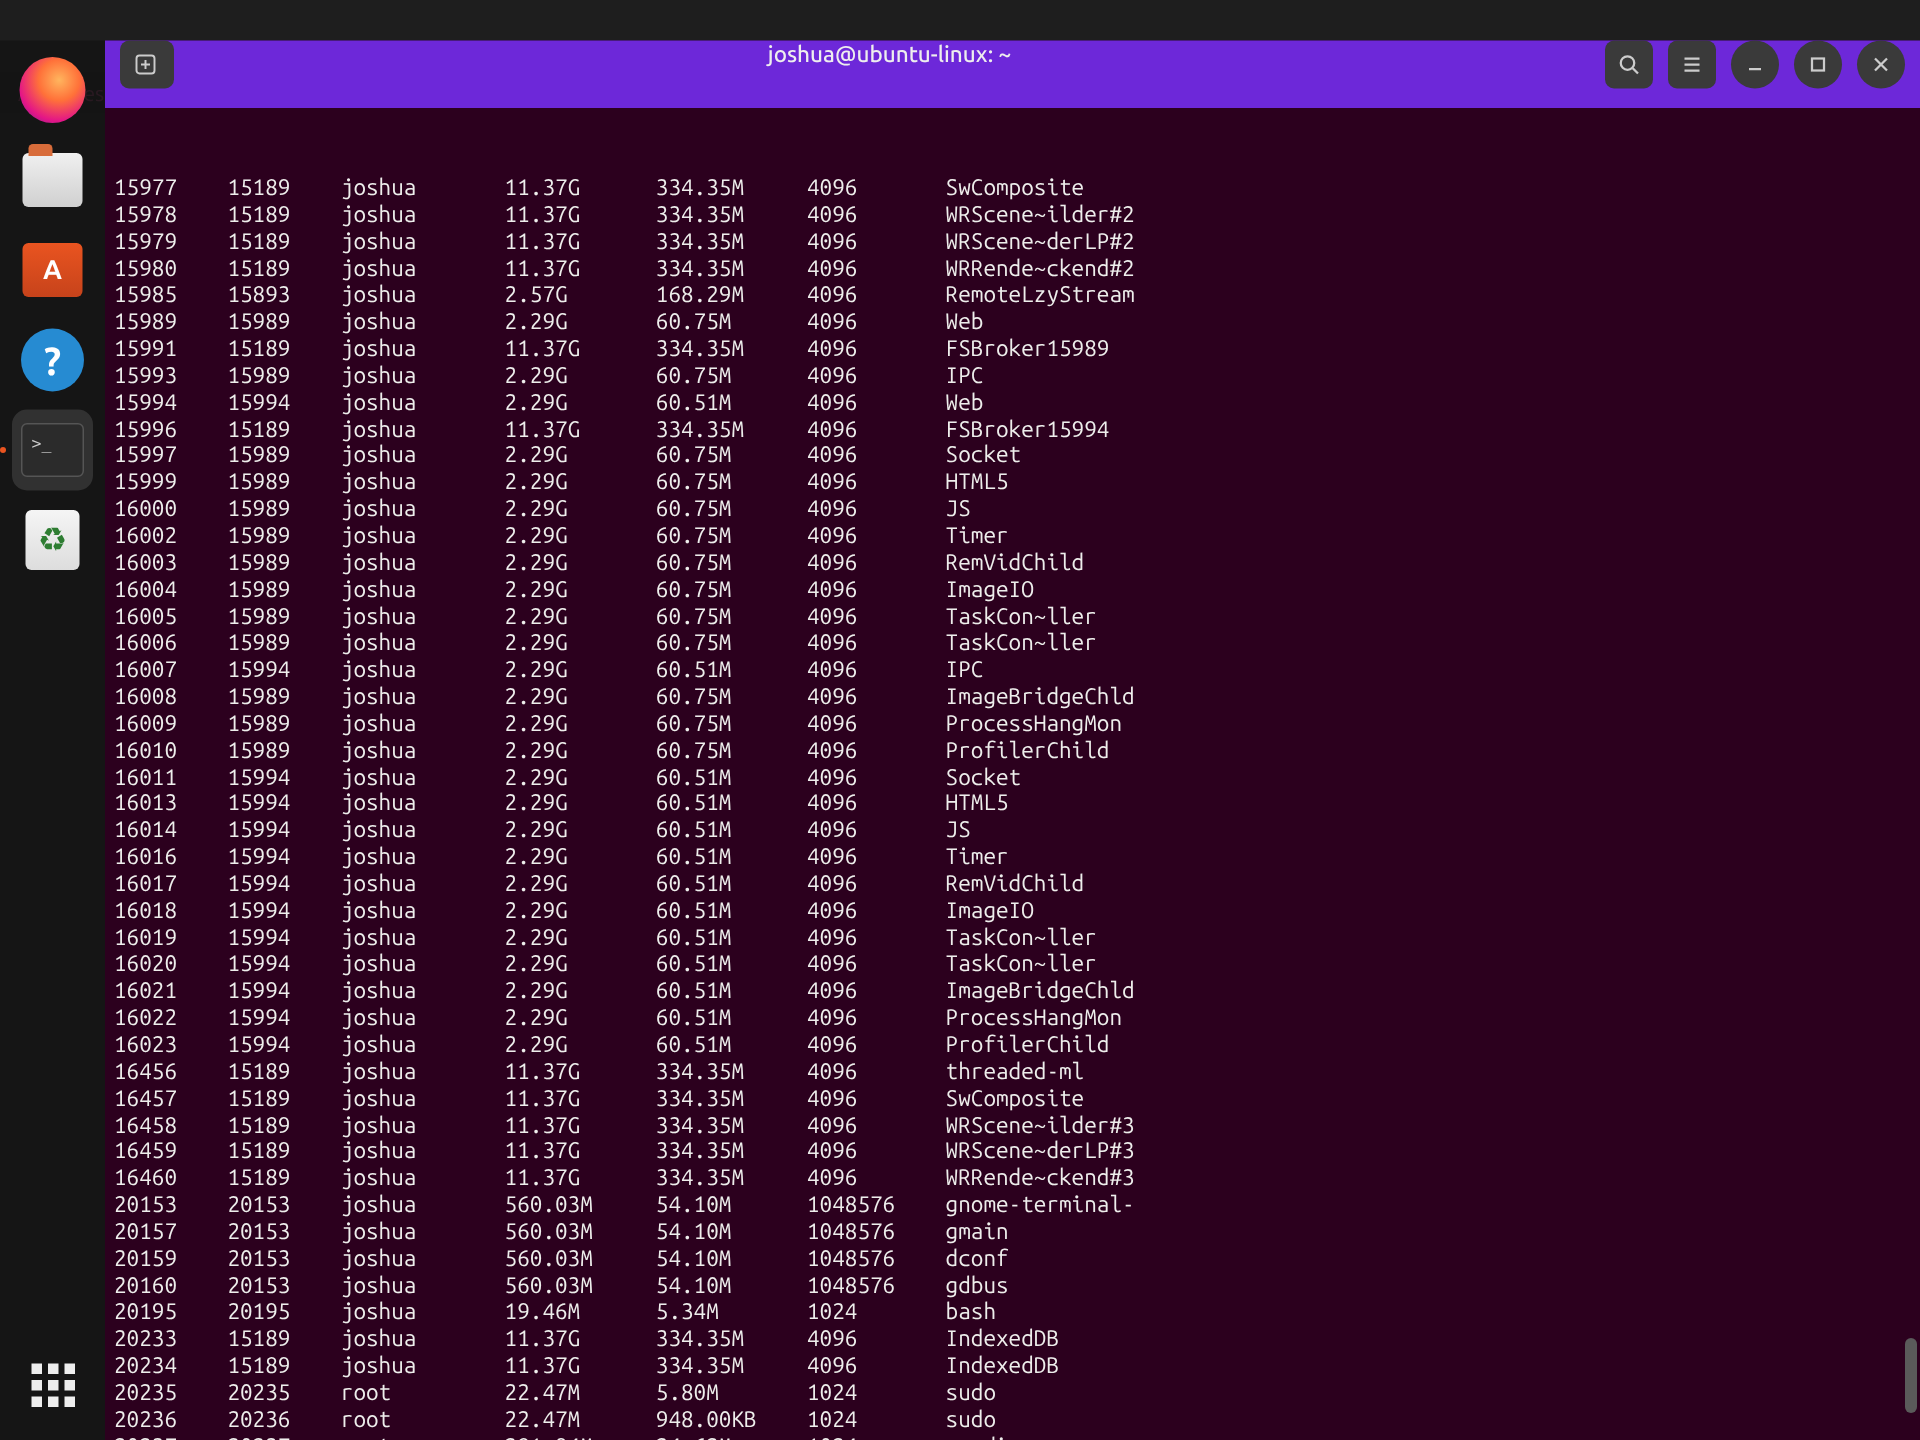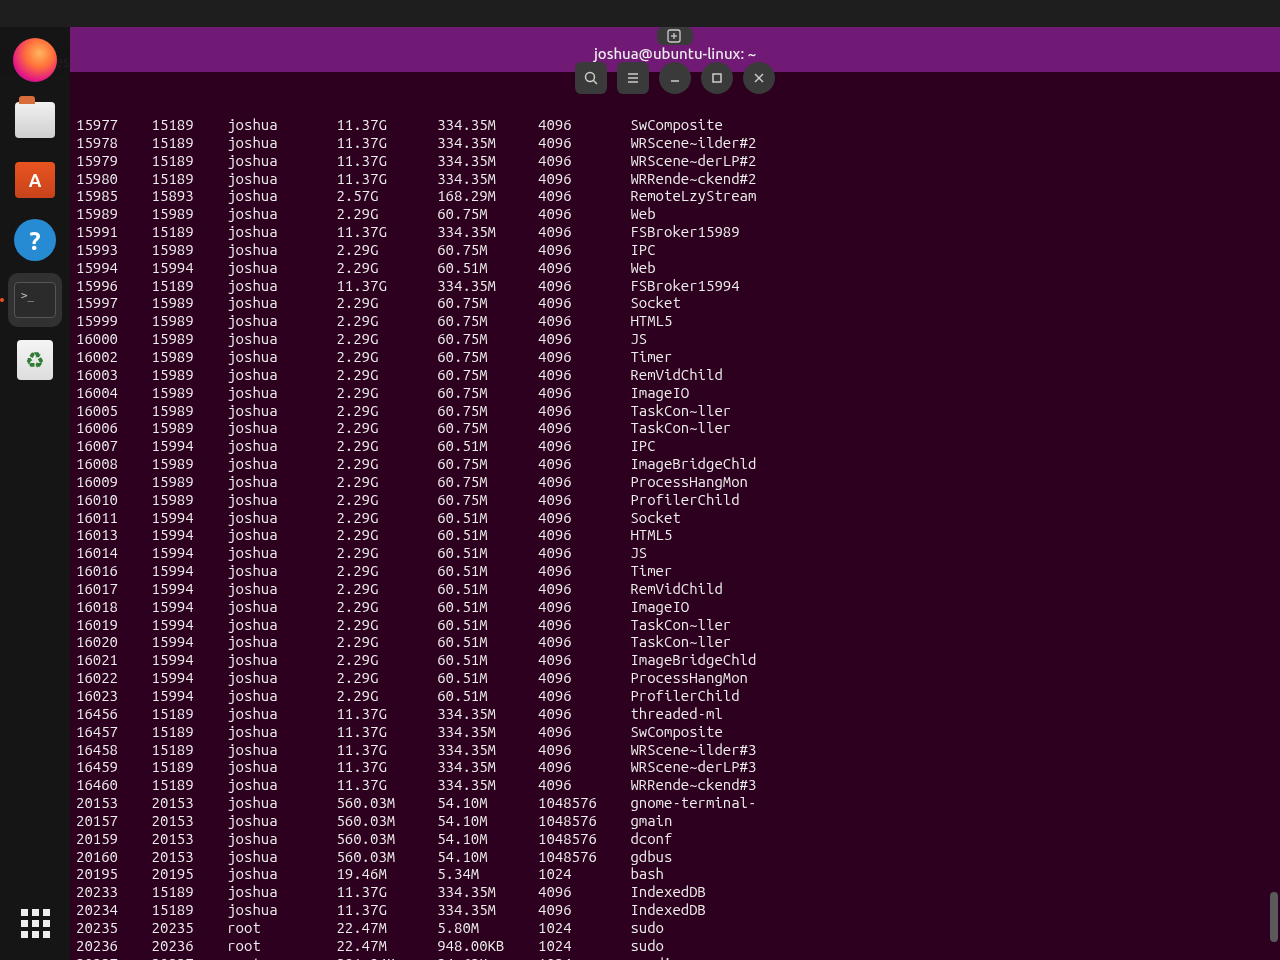--- a/index.html
+++ b/index.html
@@ -18,21 +18,21 @@
   .dock .dock-item { width: 54px; height: 54px; border-radius: 10px; display: flex; align-items: center; justify-content: center; cursor: pointer; position: relative; }
   .dock .dock-item.active { background: rgba(255,255,255,0.12); }
   .dock .dock-item.active::before { content: ""; position: absolute; left: -8px; top: 50%; transform: translateY(-50%); width: 4px; height: 4px; background: #e95420; border-radius: 50%; }
   .dock .spacer { flex: 1; }
   .dock .apps-grid { width: 54px; height: 54px; display: flex; align-items: center; justify-content: center; cursor: pointer; margin-bottom: 10px; }
   .grid-icon { display: grid; grid-template-columns: repeat(3, 7px); grid-template-rows: repeat(3, 7px); gap: 4px; }
   .grid-icon span { background: #eee; width: 7px; height: 7px; }
 
   
   .window { position: absolute; top: 27px; left: 70px; right: 0; bottom: 0; background: #2c001e; display: flex; flex-direction: column; }
-  .titlebar { height: 45px; background: #701a75; display: flex; align-items: center; padding: 0 10px; flex-direction: column; }
+  .titlebar { height: 45px; background: #6d28d9; display: flex; align-items: flex-start; padding: 0 10px; }
   .titlebar .tab-btn { width: 36px; height: 32px; background: #3a3a3a; border-radius: 6px; display: flex; align-items: center; justify-content: center; cursor: pointer; }
   .titlebar .title { flex: 1; text-align: center; color: #eee; font-size: 15px; font-weight: 500; }
   .titlebar .btns { display: flex; gap: 10px; }
   .titlebar .btn { width: 32px; height: 32px; background: #3a3a3a; border-radius: 6px; display: flex; align-items: center; justify-content: center; cursor: pointer; color: #ddd; }
   .titlebar .btn.close { border-radius: 50%; }
   .titlebar .btn.circle { border-radius: 50%; }
 
   .term-body { flex: 1; padding: 0 0 0 6px; overflow: hidden; position: relative; }
   .term-content { font-family: "Ubuntu Mono", "DejaVu Sans Mono", monospace; font-size: 15px; line-height: 17.85px; color: #eeeeec; white-space: pre; margin-top: 44px; }
   .prompt-user { color: #3b82f6; font-weight: bold; }

